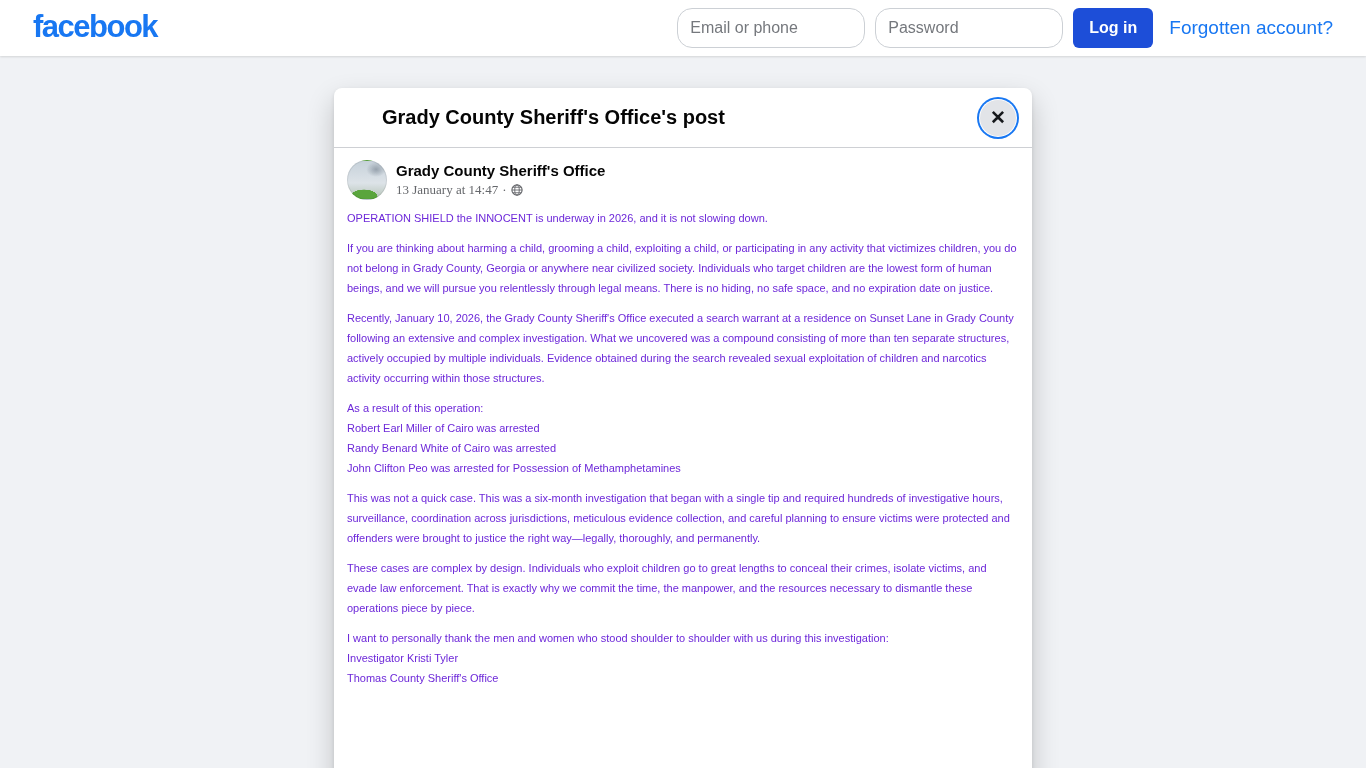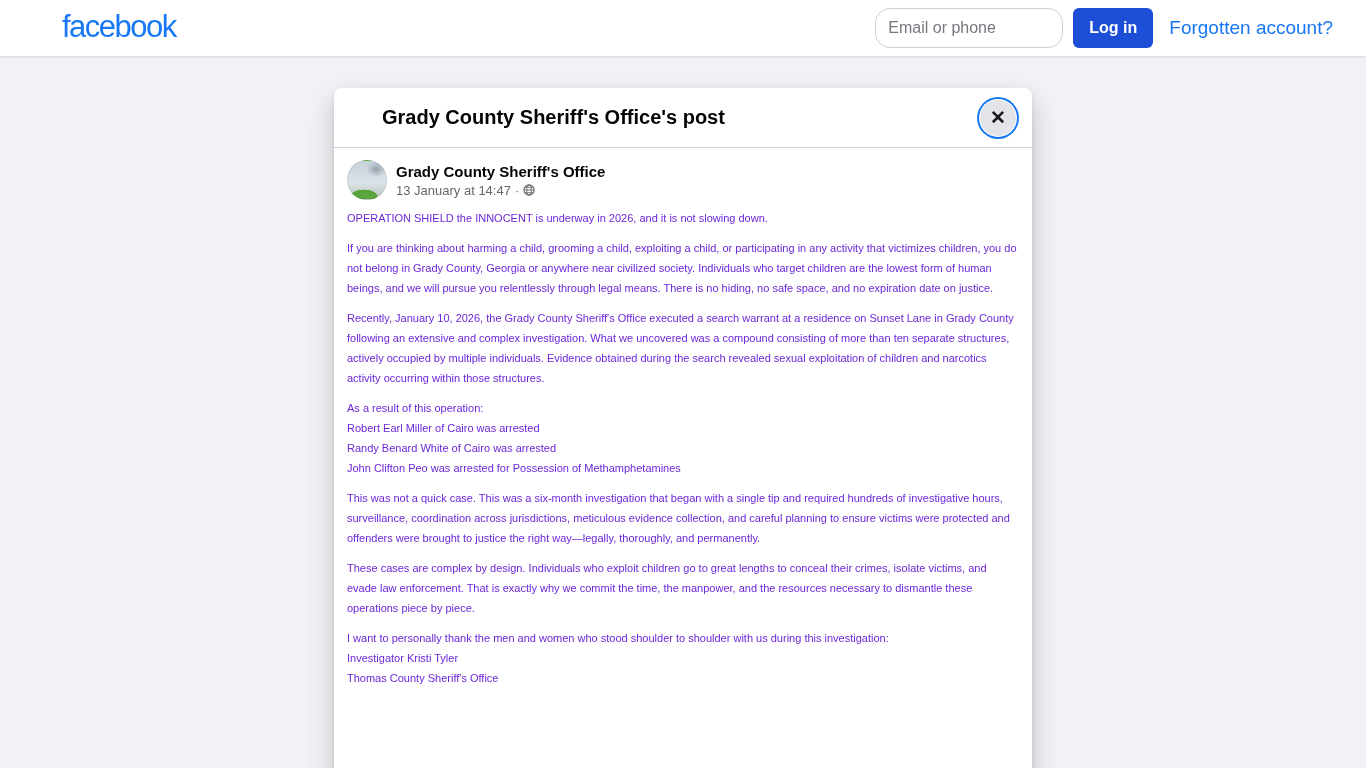--- a/index.html
+++ b/index.html
@@ -18,26 +18,25 @@
     align-items: center;
     justify-content: space-between;
     padding: 0 33px;
     box-shadow: 0 1px 2px rgba(0,0,0,0.12);
     position: relative;
     z-index: 2;
   }
   .fb-logo {
     color: #1877f2;
     font-size: 31px;
-    font-weight: normal;
+    font-weight: bold;
     letter-spacing: -1.5px;
     cursor: pointer;
     line-height: 1;
     padding-bottom: 4px;
-    margin-left: 29px;
   }
   .login-form { display: flex; align-items: center; gap: 10px; }
   .login-input {
     width: 188px; height: 40px;
     border: 1px solid #ccd0d5;
     border-radius: 15px;
     padding: 0 12px;
     font-size: 16px;
     color: #050505;
     font-family: "Liberation Sans", sans-serif;
@@ -129,38 +128,40 @@
     text-decoration: none;
     cursor: pointer;
   }
   .timestamp-row {
     display: flex;
     align-items: center;
     gap: 4px;
     margin-top: 3px;
     font-size: 13px;
     color: #65676b;
+    font-family: Liberation Serif, serif;
   }
   .timestamp-link { color: #65676b; text-decoration: none; cursor: pointer; }
   .globe-icon { display: inline-flex; }
   .post-body p {
     font-size: 11px;
     line-height: 20px;
     color: #6d28d9;
     margin: 0 0 10px 0;
     white-space: pre-line;
   }
 </style>
 </head>
 <body>
 
 <header class="fb-header">
   <div class="fb-logo">facebook</div>
   <div class="login-form">
     <input class="login-input" type="text" placeholder="Email or phone" style="">
+    <input class="login-input" type="password" placeholder="Password" style="">
     <button class="login-btn">Log in</button>
     <a class="forgot-link">Forgotten account?</a>
   </div>
 </header>
 
 <main>
   <div class="modal">
     <div class="modal-header">
       <h1 class="modal-title">Grady County Sheriff's Office's post</h1>
       <button class="close-btn">

